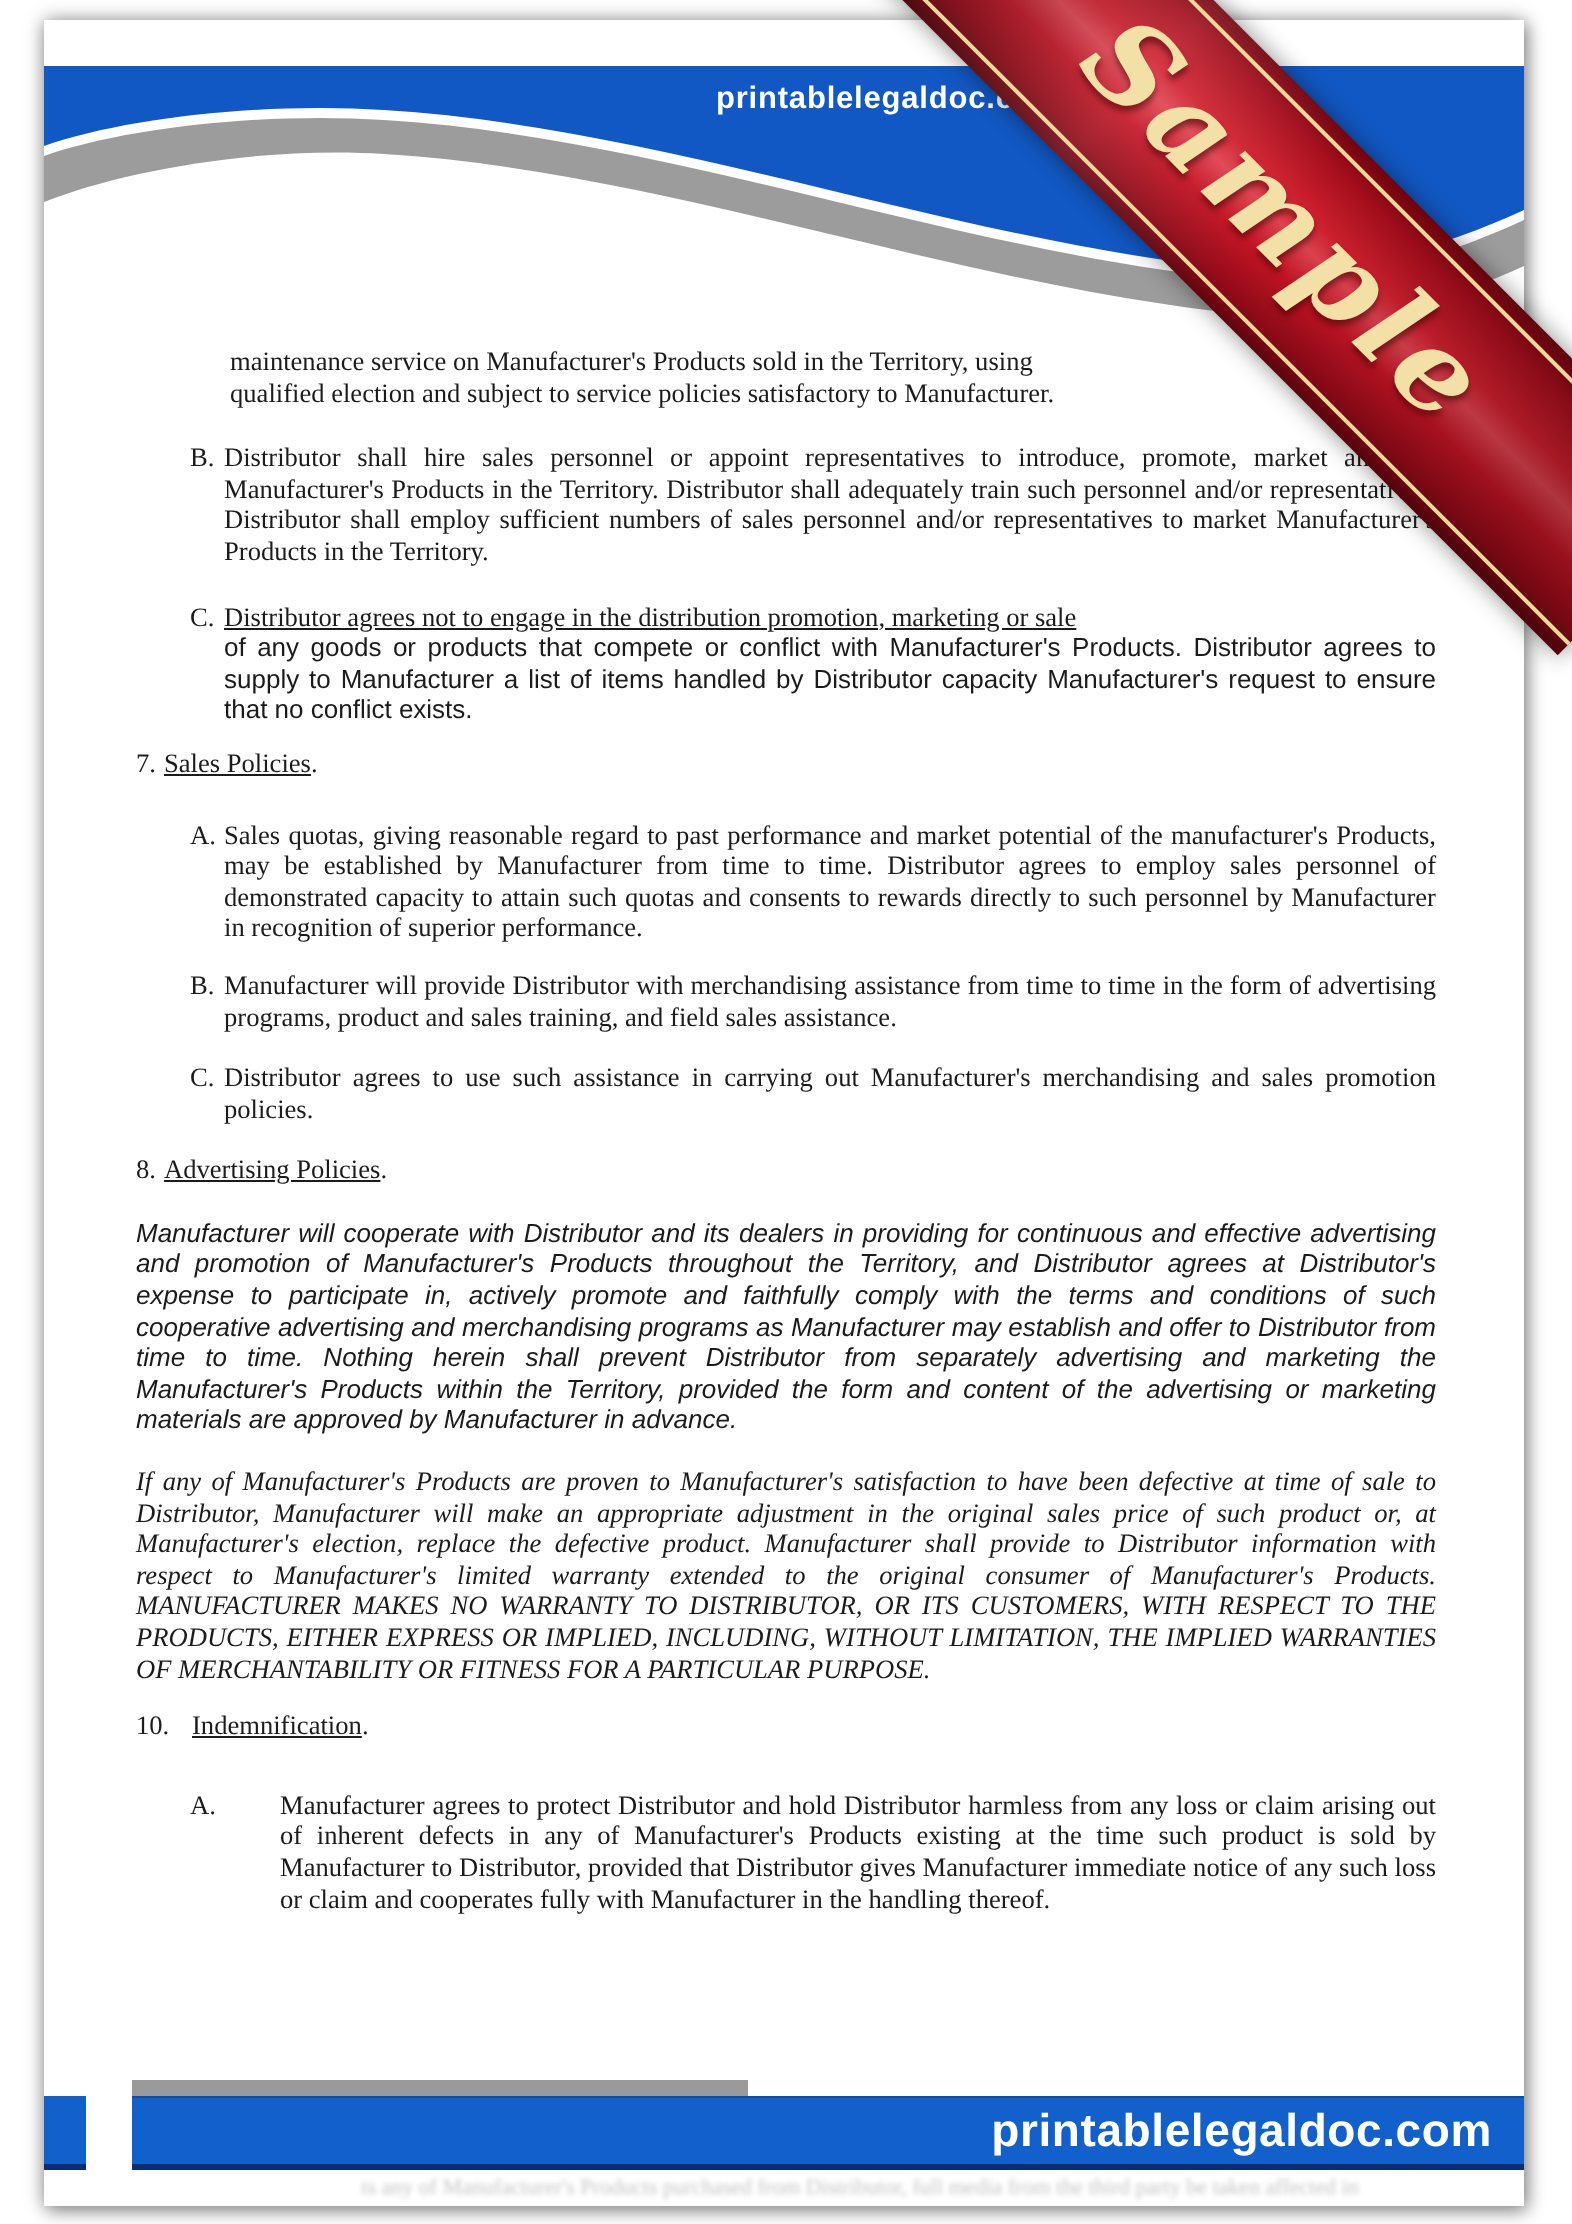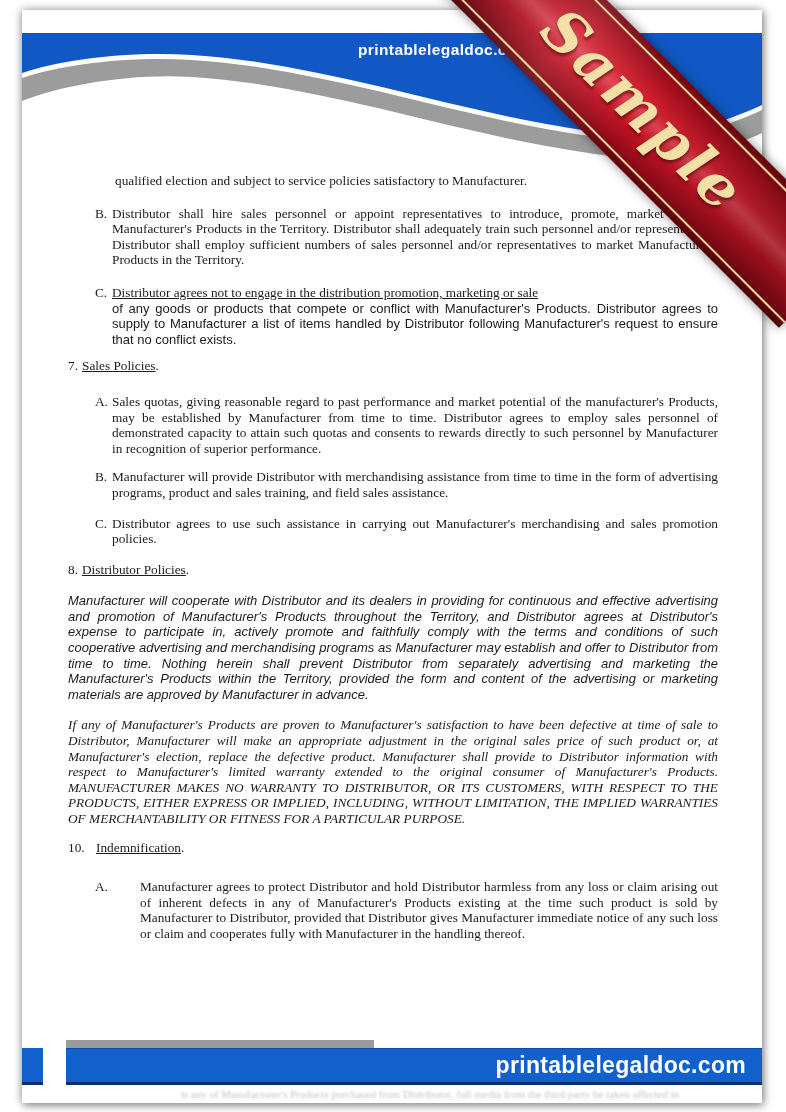--- a/index.html
+++ b/index.html
@@ -65,33 +65,34 @@
     <svg class="header-wave" viewBox="0 0 740 155" preserveAspectRatio="none">
       <path d="M0,0 H740 V100 C690,123 640,132 560,119 C430,100 300,52 170,44 C110,40 40,52 0,68 Z" fill="#9c9c9c"></path>
       <path d="M0,0 H740 V77 C690,100 640,113 560,102 C430,83 300,35 170,27 C110,23 40,31 0,45 Z" fill="#ffffff"></path>
       <path d="M0,0 H740 V72 C690,95 640,108 560,97 C430,78 300,30 170,22 C110,18 40,26 0,40 Z" fill="#1258c4"></path>
     </svg>
     <div class="header-site">printablelegaldoc.com</div>
 
     <div class="doc">
 
       <div class="intro">
+        <div>maintenance service on Manufacturer's Products sold in the Territory, using</div>
         <div>qualified election and subject to service policies satisfactory to Manufacturer.</div>
       </div>
 
       <div class="item">
         <span class="ltr">B.</span>
         <span class="itxt">Distributor shall hire sales personnel or appoint representatives to introduce, promote, market and sell Manufacturer's Products in the Territory.  Distributor shall adequately train such personnel and/or representatives.  Distributor shall employ sufficient numbers of sales personnel and/or representatives to market Manufacturer's Products in the Territory.</span>
       </div>
 
       <div class="item item-c">
         <span class="ltr">C.</span>
         <span class="itxt" style="text-align:left;">
           <span style="display:block;text-decoration:underline;">Distributor agrees not to engage in the distribution promotion, marketing or sale</span>
-          <span class="sans" style="display:block;text-align:justify;">of any goods or products that compete or conflict with Manufacturer's Products.  Distributor agrees to supply to Manufacturer a list of items handled by Distributor following Manufacturer's request to ensure that no conflict exists.</span>
+          <span class="sans" style="display:block;text-align:justify;">of any goods or products that compete or conflict with Manufacturer's Products.  Distributor agrees to supply to Manufacturer a list of items handled by Distributor capacity Manufacturer's request to ensure that no conflict exists.</span>
         </span>
       </div>
 
       <div class="heading">
         <span class="num-sm">7.</span><span class="tl">Sales Policies</span><span>.</span>
       </div>
 
       <div class="item mb13">
         <span class="ltr">A.</span>
         <span class="itxt">Sales quotas, giving reasonable regard to past performance and market potential of the manufacturer's Products, may be established by Manufacturer from time to time.  Distributor agrees to employ sales personnel of demonstrated capacity to attain such quotas and consents to rewards directly to such personnel by Manufacturer in recognition of superior performance.</span>
@@ -99,21 +100,21 @@
       <div class="item mb15">
         <span class="ltr">B.</span>
         <span class="itxt">Manufacturer will provide Distributor with merchandising assistance from time to time in the form of advertising programs, product and sales training, and field sales assistance.</span>
       </div>
       <div class="item mb15">
         <span class="ltr">C.</span>
         <span class="itxt">Distributor agrees to use such assistance in carrying out Manufacturer's merchandising and sales promotion policies.</span>
       </div>
 
       <div class="heading mb16">
-        <span class="num-sm">8.</span><span class="tl">Distributor Policies</span><span>.</span>
+        <span class="num-sm">8.</span><span class="tl">Advertising Policies</span><span>.</span>
       </div>
 
       <div class="para sans">Manufacturer will cooperate with Distributor and its dealers in providing for continuous and effective advertising and promotion of Manufacturer's Products throughout the Territory, and Distributor agrees at Distributor's expense to participate in, actively promote and faithfully comply with the terms and conditions of such cooperative advertising and merchandising programs as Manufacturer may establish and offer to Distributor from time to time.  Nothing herein shall prevent Distributor from separately advertising and marketing the Manufacturer's Products within the Territory, provided the form and content of the advertising or marketing materials are approved by Manufacturer in advance.</div>
 
 
       <div class="para mb13">
         <span>If any of Manufacturer's Products are proven to Manufacturer's satisfaction to have been defective at time of sale to Distributor, Manufacturer will make an appropriate adjustment in the original sales price of such product or, at Manufacturer's election, replace the defective product.  Manufacturer shall provide to Distributor information with respect to Manufacturer's limited warranty extended to the original consumer of Manufacturer's Products. </span><span>MANUFACTURER MAKES NO WARRANTY TO DISTRIBUTOR, OR ITS CUSTOMERS, WITH RESPECT TO THE PRODUCTS, EITHER EXPRESS OR IMPLIED, INCLUDING, WITHOUT LIMITATION, THE IMPLIED WARRANTIES OF MERCHANTABILITY OR FITNESS FOR A PARTICULAR PURPOSE.</span>
       </div>
 
       <div class="heading mb18">

